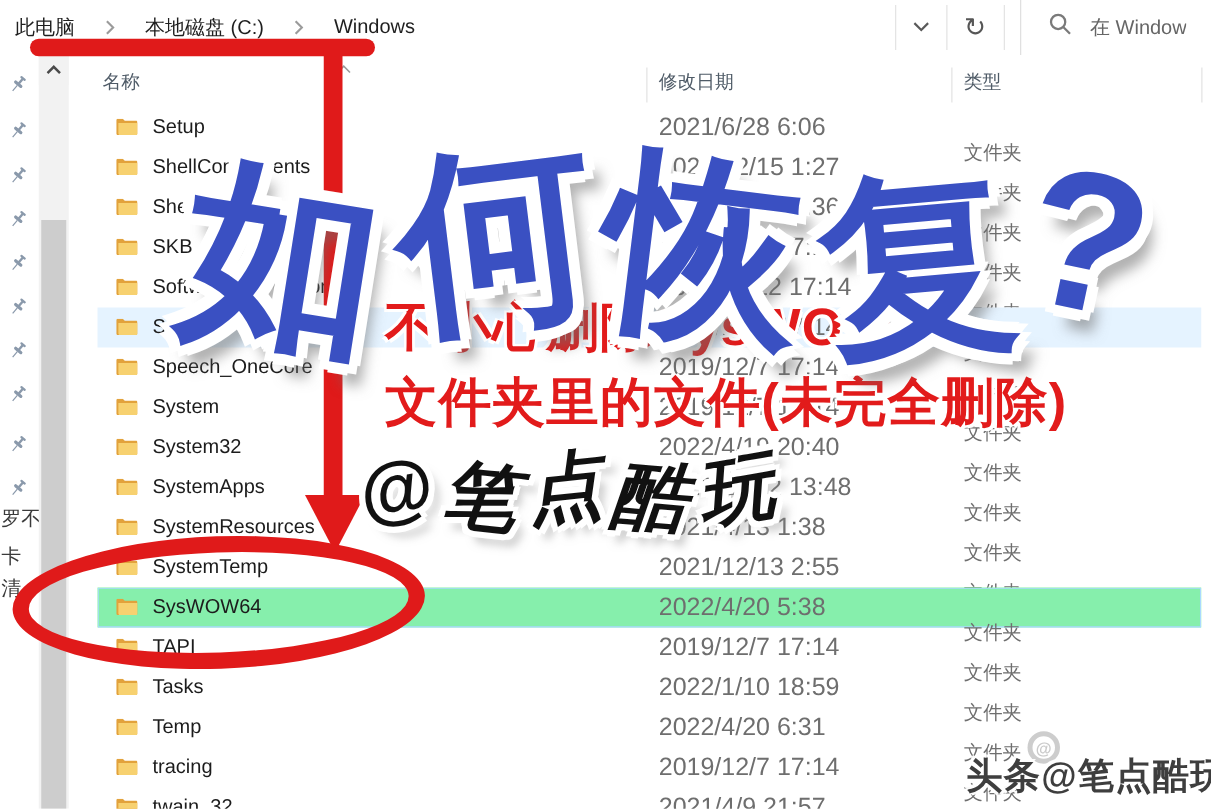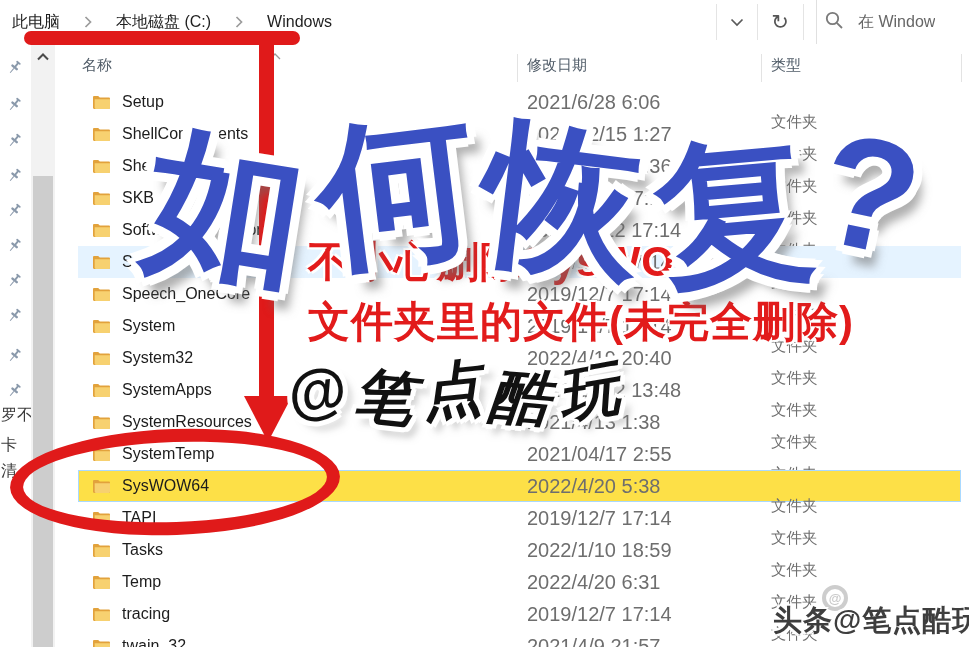--- a/index.html
+++ b/index.html
@@ -9,38 +9,38 @@
     -webkit-font-smoothing:antialiased;
   }
   
   .toolbar{position:absolute;left:0;top:0;width:969px;height:44px;background:#fff;border-bottom:1px solid #e2e2e2;}
   .breadcrumb{position:absolute;left:12px;top:0;height:44px;display:flex;align-items:center;gap:24px;font-size:16px;color:#1f1f1f;}
   .crumb{cursor:default;white-space:nowrap;}
   .crumb-sep{display:flex;align-items:center;}
   .tb-sep{position:absolute;top:4px;height:36px;width:1px;background:#e4e4e4;}
   .tb-btn{position:absolute;top:0;height:44px;display:flex;align-items:center;justify-content:center;color:#555;}
   .refresh-glyph{font-size:21px;color:#565656;}
-  .searchbox{position:absolute;left:816px;top:0;width:153px;height:44px;border-left:1px solid #e0e0e0;display:flex;align-items:center;gap:14px;padding-left:8px;box-sizing:border-box;}
+  .searchbox{position:absolute;left:816px;top:0;width:153px;height:44px;border-left:1px solid #e0e0e0;display:flex;align-items:center;gap:14px;padding-left:22px;box-sizing:border-box;}
   .search-text{font-size:16px;color:#666;white-space:nowrap;overflow:hidden;}
   
   .sidebar{position:absolute;left:0;top:44px;width:57px;height:603px;background:#fff;}
   .pin-item{position:absolute;left:7px;width:20px;height:20px;}
   .partial-label{position:absolute;left:1px;width:42px;font-size:16px;color:#3a3a3a;white-space:nowrap;overflow:hidden;}
   .vscroll{position:absolute;left:31px;top:44px;width:24px;height:603px;background:#f2f2f2;}
   .vscroll-up{position:absolute;left:0;top:0;width:24px;height:24px;display:flex;align-items:center;justify-content:center;background:#f2f2f2;}
   .vscroll-thumb{position:absolute;left:2px;top:132px;width:20px;height:471px;background:#cdcdcd;}
   
   .filepane{position:absolute;left:57px;top:44px;width:912px;height:603px;background:#fff;}
   .col-header{position:absolute;top:12px;font-size:15px;color:#4f5b67;cursor:default;}
   .col-sep{position:absolute;top:10px;height:28px;width:1px;background:#e3e3e3;}
   .sort-icon{position:absolute;left:212px;top:2px;}
   .rows{position:absolute;left:0;top:42px;width:912px;}
   .row{position:relative;width:883px;margin-left:21px;height:32px;display:flex;align-items:center;}
   .row.hover{background:#e5f3ff;}
-  .row.selected{background:#fde047;box-shadow:inset 0 0 0 1px #a9d9ff;}
+  .row.selected{background:#86efac;box-shadow:inset 0 0 0 1px #a9d9ff;}
   .row .ficon{position:absolute;left:15px;top:9px;}
   .row .fname{position:absolute;left:44px;font-size:16px;color:#1c1c1c;white-space:nowrap;text-align:center;}
   .row .fdate{position:absolute;left:449px;font-size:20px;color:#6e6e6e;white-space:nowrap;text-align:center;}
   .row .ftype{position:absolute;left:693px;font-size:15.5px;color:#6e6e6e;white-space:nowrap;margin-top:40px;}
   
   .red-underline{position:absolute;left:24px;top:31px;width:276px;height:14px;background:#e01a1a;border-radius:7px;z-index:20;}
   .red-vline{position:absolute;left:259px;top:40px;width:15px;height:358px;background:#e01a1a;z-index:20;}
   .red-arrowhead{position:absolute;left:244px;top:396px;width:0;height:0;border-left:24px solid transparent;border-right:24px solid transparent;border-top:46px solid #e01a1a;z-index:20;}
   .red-ellipse{position:absolute;left:10px;top:429px;width:330px;height:106px;border:13px solid #e01a1a;border-radius:50%;transform:rotate(-2deg);z-index:20;box-sizing:border-box;}
   
@@ -371,21 +371,21 @@
     <span class="ftype">文件夹</span>
   </div>
       <div class="row">
     <span class="ficon">
       <svg width="17" height="13" viewBox="0 0 17 13">
         <path d="M0 1.2C0 .5.5 0 1.2 0h4l1.6 1.6h9c.7 0 1.2.5 1.2 1.2v9c0 .7-.5 1.2-1.2 1.2H1.2C.5 13 0 12.5 0 11.8Z" fill="#e2a23c"></path>
         <path d="M1.7 3.3H17v8.5c0 .7-.5 1.2-1.2 1.2H2.9c-.7 0-1.2-.5-1.2-1.2Z" fill="#f7d170"></path>
       </svg>
     </span>
     <span class="fname">SystemTemp</span>
-    <span class="fdate">2021/04/17 2:55</span>
+    <span class="fdate">2021/12/13 2:55</span>
     <span class="ftype">文件夹</span>
   </div>
       <div class="row selected">
     <span class="ficon">
       <svg width="17" height="13" viewBox="0 0 17 13">
         <path d="M0 1.2C0 .5.5 0 1.2 0h4l1.6 1.6h9c.7 0 1.2.5 1.2 1.2v9c0 .7-.5 1.2-1.2 1.2H1.2C.5 13 0 12.5 0 11.8Z" fill="#e2a23c"></path>
         <path d="M1.7 3.3H17v8.5c0 .7-.5 1.2-1.2 1.2H2.9c-.7 0-1.2-.5-1.2-1.2Z" fill="#f7d170"></path>
       </svg>
     </span>
     <span class="fname">SysWOW64</span>

